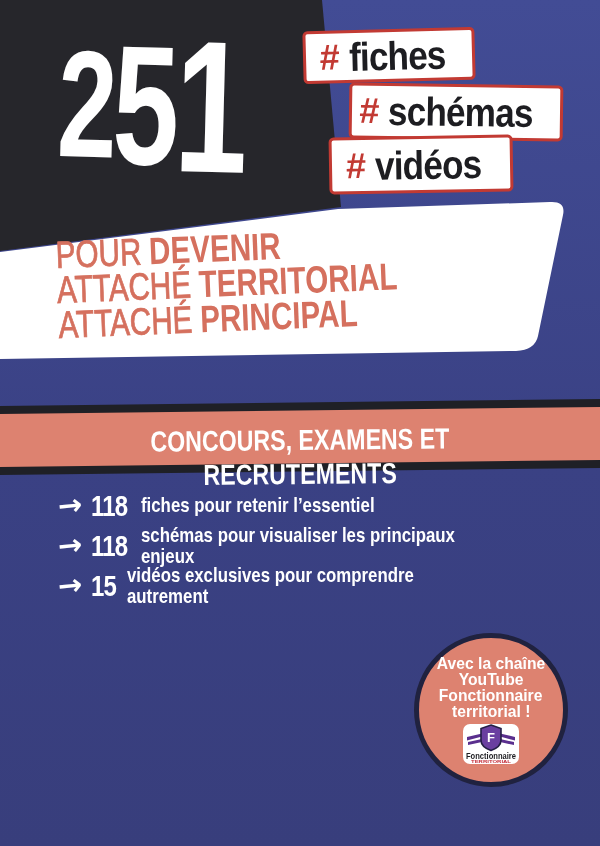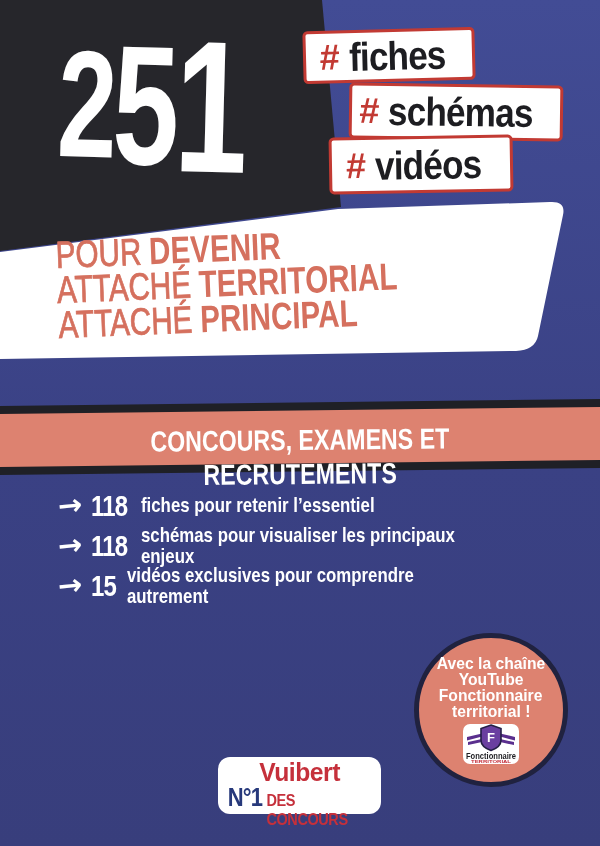--- a/index.html
+++ b/index.html
@@ -139,21 +139,14 @@
         <path d="M52,13 L37,9.5 L37,12.5 L52,16.5 Z" fill="var(--logo_purple)"></path>
         <path d="M51,18 L37,15 L37,18 L51,21 Z" fill="var(--logo_purple)"></path>
         <path d="M28,1 L38,4.5 L38,16 Q38,23 28,26.5 Q18,23 18,16 L18,4.5 Z" fill="#6a3fa0" stroke="#241f45" stroke-width="1.6"></path>
         <text x="28" y="18" text-anchor="middle" font-size="13" font-weight="bold" fill="#ffffff" font-family="Liberation Sans, sans-serif">F</text>
         <text x="28" y="34.5" text-anchor="middle" font-size="8.5" font-weight="bold" fill="#1d1d21" font-family="Liberation Sans, sans-serif" textLength="50" lengthAdjust="spacingAndGlyphs">Fonctionnaire</text>
         <text x="28" y="38.8" text-anchor="middle" font-size="3.4" font-weight="bold" fill="#c5303b" font-family="Liberation Sans, sans-serif" textLength="40" lengthAdjust="spacingAndGlyphs">TERRITORIAL</text>
       </svg>
     </div>
   </div>
 
-  <div class="pub">
-    <span class="pub-name">Vuibert</span>
-    <span class="pub-row">
-      <span class="pub-rank">N°1</span>
-      <span class="pub-tag">DES CONCOURS</span>
-    </span>
-  </div>
 
 </div>
 
 </body></html>

